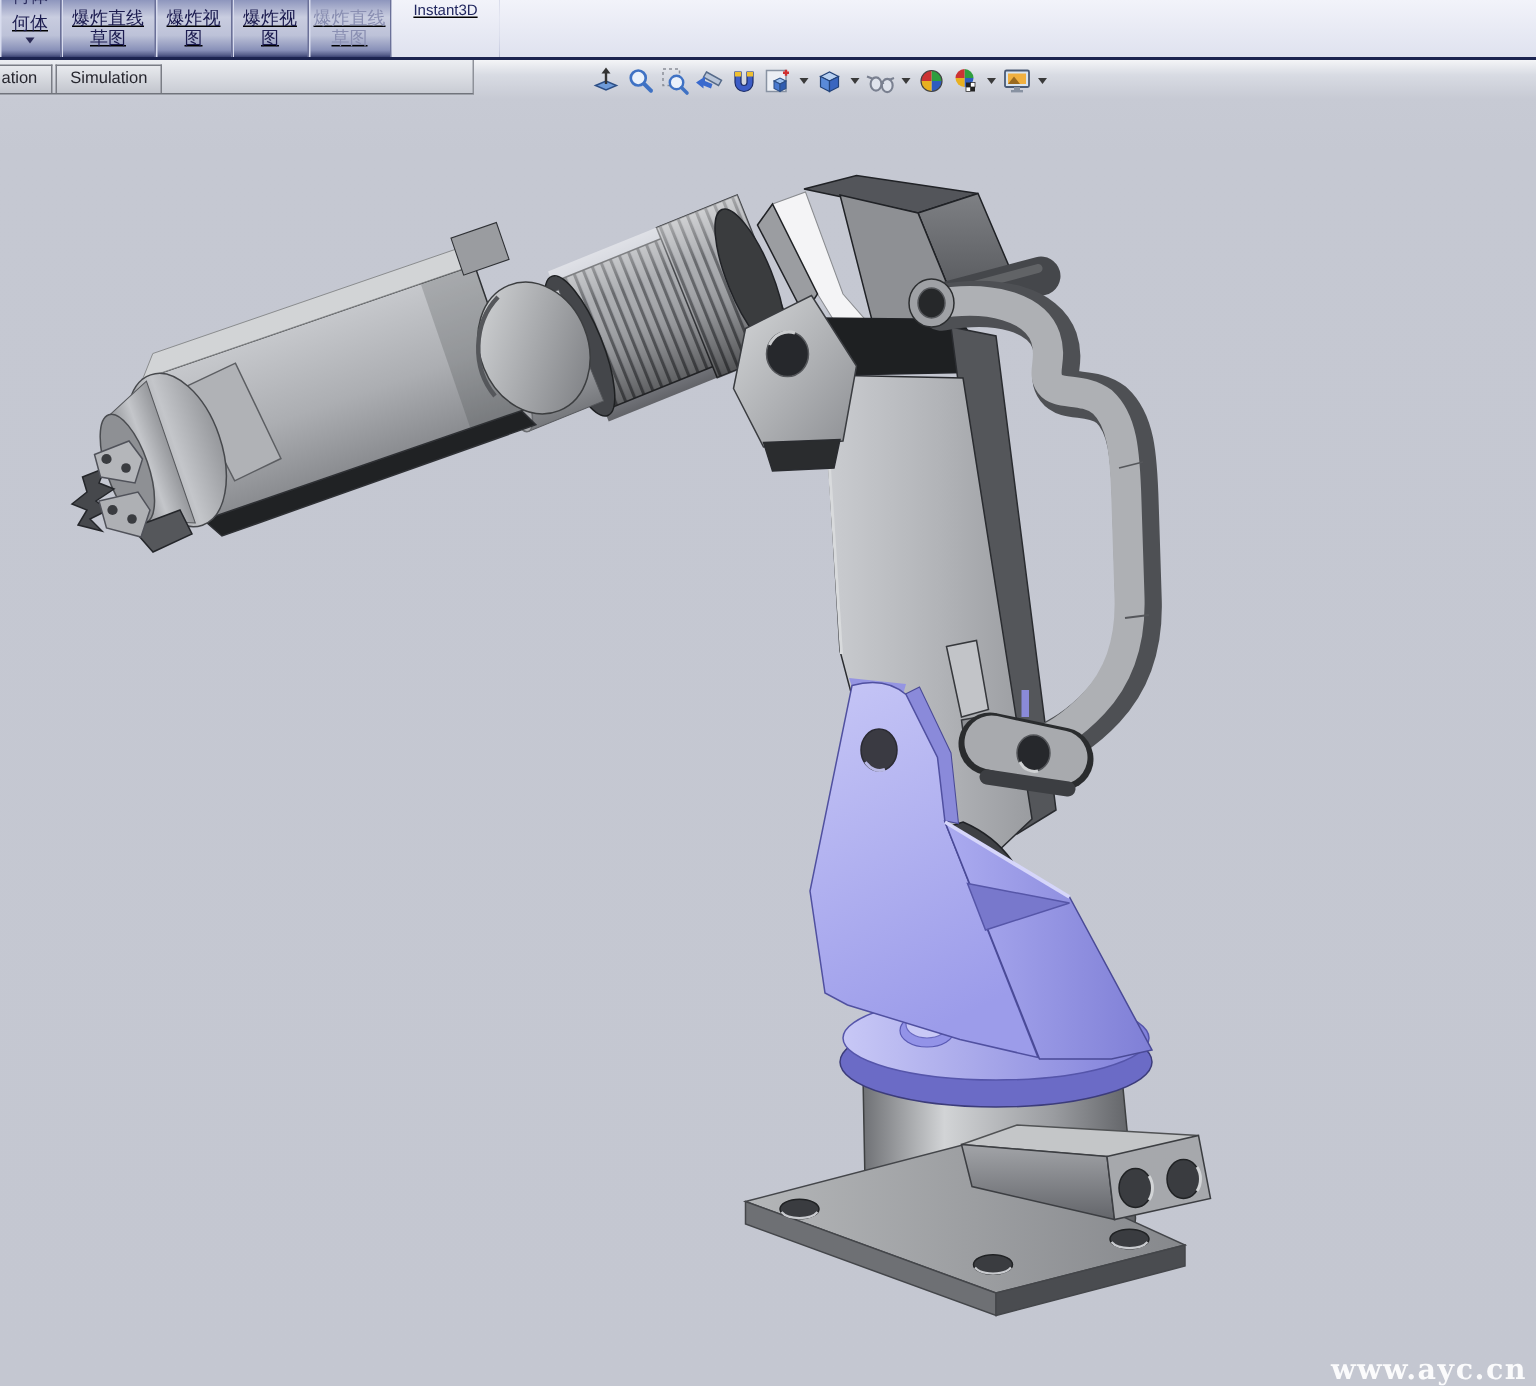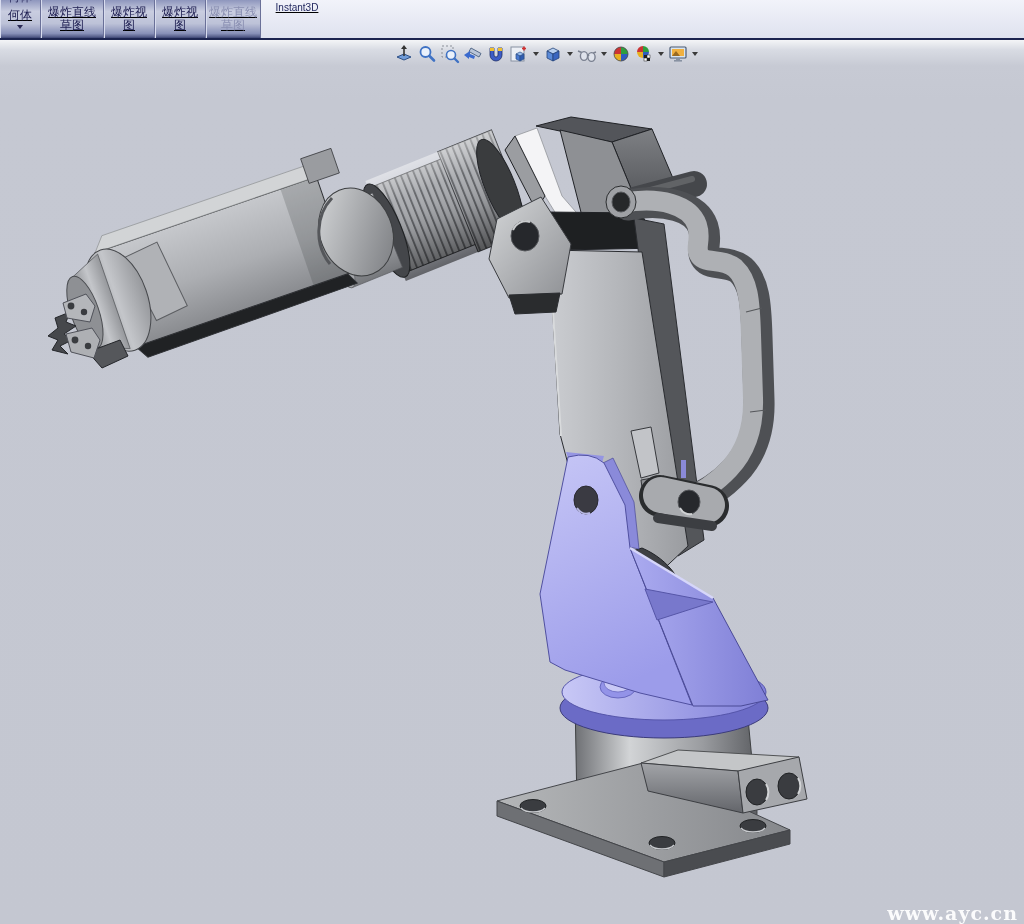--- a/index.html
+++ b/index.html
@@ -271,20 +271,24 @@
         <polygon points="603,423 613,418 634,462 639,509 629,507 624,465" fill="#8a8ada" stroke-width=".7"></polygon>
         <path d="M568,417 Q590,411 604,423 L625,465 L630,508 L692,665 L640,653 L565,630 L550,622 L540,554 Z" fill="url(#gPlateP)" stroke="#5050a0"></path>
         <polygon points="630,508 713,558 768,660 741,666 693,666" fill="url(#gFaceP)"></polygon>
         <line x1="630" y1="508" x2="713" y2="558" stroke="#d6d6fa" stroke-width="2.5"></line>
         <polygon points="645,549 713,562 657,580" fill="#7878cc" stroke="#5656a8"></polygon>
         <ellipse cx="586" cy="460" rx="12" ry="14" fill="#3a3a42" stroke="#2a2a32"></ellipse>
         <path d="M577,468 A12,14 0 0 0 590,473" fill="none" stroke="#b9b9e4" stroke-width="2"></path>
       </g>
     </svg>
 
+    <div class="tabstrip">
+      <div class="tab partial">ation</div>
+      <div class="tab">Simulation</div>
+    </div>
 
     <div class="hud">
       <span class="hicon">
         <svg width="20" height="20" viewBox="0 0 20 20">
           <polygon points="3,13 10,10 17,13 10,16" fill="#6f9bd8" stroke="#2d4f86" stroke-width="1"></polygon>
           <line x1="10" y1="3" x2="10" y2="12" stroke="#333" stroke-width="1.6"></line>
           <polygon points="7,5 10,1 13,5" fill="#333"></polygon>
         </svg>
       </span>
       <span class="hicon">

